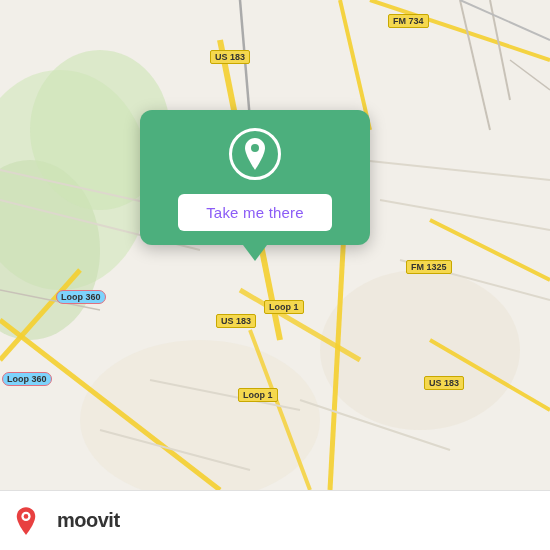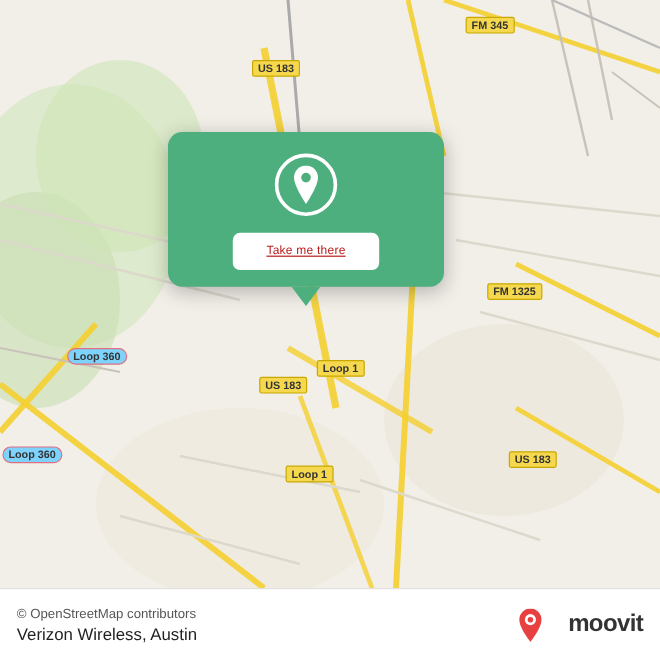--- a/index.html
+++ b/index.html
@@ -64,29 +64,28 @@
       border-radius: 50%;
       border: 3px solid white;
       display: flex;
       align-items: center;
       justify-content: center;
       margin-bottom: 14px;
     }
 
     #take-me-btn {
       background: white;
-      color: #b91c1c;
+      color: #8b5cf6;
       border: none;
       border-radius: 6px;
       padding: 10px 28px;
-      font-size: 10px;
+      font-size: 15px;
       font-weight: 500;
       cursor: pointer;
       letter-spacing: 0.2px;
-      text-decoration: underline;
     }
 
     
     #bottom-bar {
       width: 550px;
       height: 60px;
       background: white;
       display: flex;
       align-items: center;
       justify-content: space-between;
@@ -192,48 +191,44 @@
 
     <line x1="0" y1="290" x2="100" y2="310" stroke="#c8c2b8" stroke-width="1.5"></line>
     <line x1="460" y1="0" x2="490" y2="130" stroke="#c8c2b8" stroke-width="2"></line>
     <line x1="490" y1="0" x2="510" y2="100" stroke="#c8c2b8" stroke-width="2"></line>
     <line x1="510" y1="60" x2="550" y2="90" stroke="#c8c2b8" stroke-width="1.5"></line>
 
     <line x1="240" y1="0" x2="250" y2="120" stroke="#aaa" stroke-width="2.5"></line>
     <line x1="460" y1="0" x2="550" y2="40" stroke="#bbb" stroke-width="2"></line>
   </svg>
 
-  <div class="road-label" style="top:14px;left:388px;">FM 345</div>
+  <div class="road-label" style="top:14px;left:388px;">FM 734</div>
   <div class="road-label" style="top:50px;left:210px;">US 183</div>
   <div class="road-label" style="top:142px;left:326px;">Loop 1</div>
   <div class="road-label" style="top:300px;left:264px;">Loop 1</div>
   <div class="road-label" style="top:388px;left:238px;">Loop 1</div>
   <div class="road-label pink" style="top:290px;left:56px;">Loop 360</div>
   <div class="road-label pink" style="top:372px;left:2px;">Loop 360</div>
-  <div class="road-label" style="top:236px;left:406px;">FM 1325</div>
+  <div class="road-label" style="top:260px;left:406px;">FM 1325</div>
   <div class="road-label" style="top:314px;left:216px;">US 183</div>
   <div class="road-label" style="top:376px;left:424px;">US 183</div>
 
   <div id="popup-card">
     <div id="location-icon-wrapper">
 
       <svg width="28" height="32" viewBox="0 0 28 32" xmlns="http://www.w3.org/2000/svg">
         <path d="M14 0C8.477 0 4 4.477 4 10c0 7.5 10 22 10 22s10-14.5 10-22C24 4.477 19.523 0 14 0z" fill="white"></path>
         <circle cx="14" cy="10" r="4" fill="#4caf7d"></circle>
       </svg>
     </div>
     <button id="take-me-btn">Take me there</button>
   </div>
 </div>
 
 <div id="bottom-bar">
-  <div id="bottom-left">
-    <span id="attribution-text">© OpenStreetMap contributors</span>
-    <span id="location-name">Verizon Wireless, Austin</span>
-  </div>
 
   <div id="moovit-logo">
 
     <svg id="moovit-pin" width="26" height="30" viewBox="0 0 26 30" xmlns="http://www.w3.org/2000/svg">
       <path d="M13 0C7.477 0 3 4.477 3 10c0 7.5 10 20 10 20s10-12.5 10-20C23 4.477 18.523 0 13 0z" fill="#e84040"></path>
       <circle cx="13" cy="10" r="5" fill="white"></circle>
       <circle cx="13" cy="10" r="2.5" fill="#e84040"></circle>
     </svg>
     <span id="moovit-text">moovit</span>
   </div>

